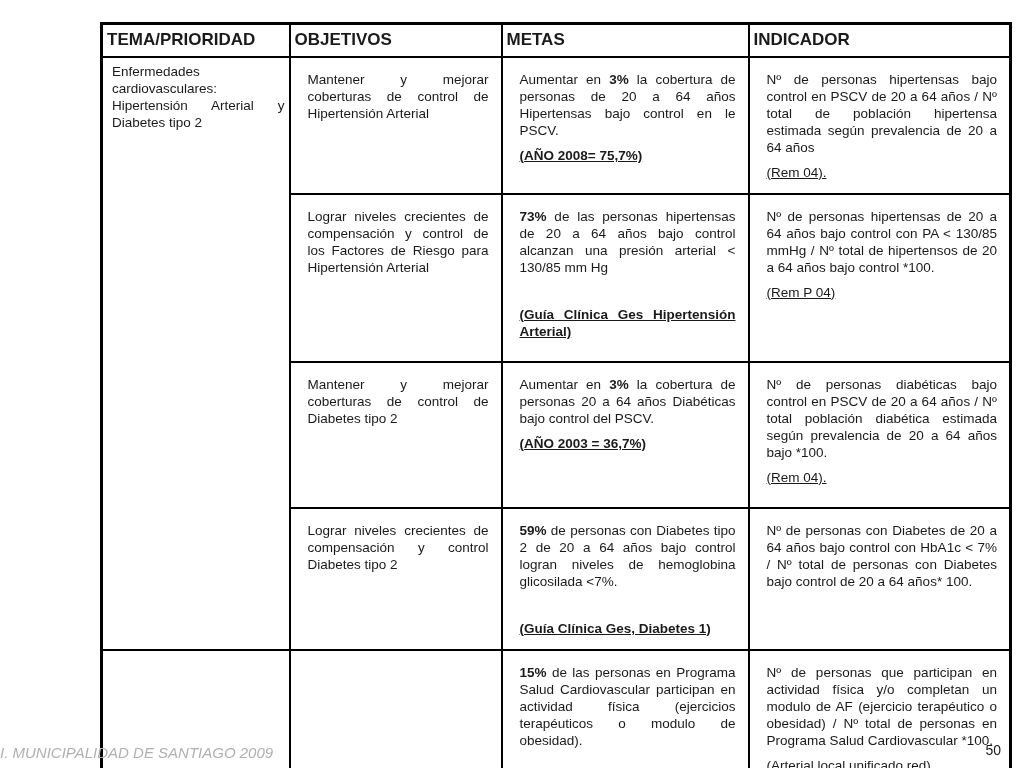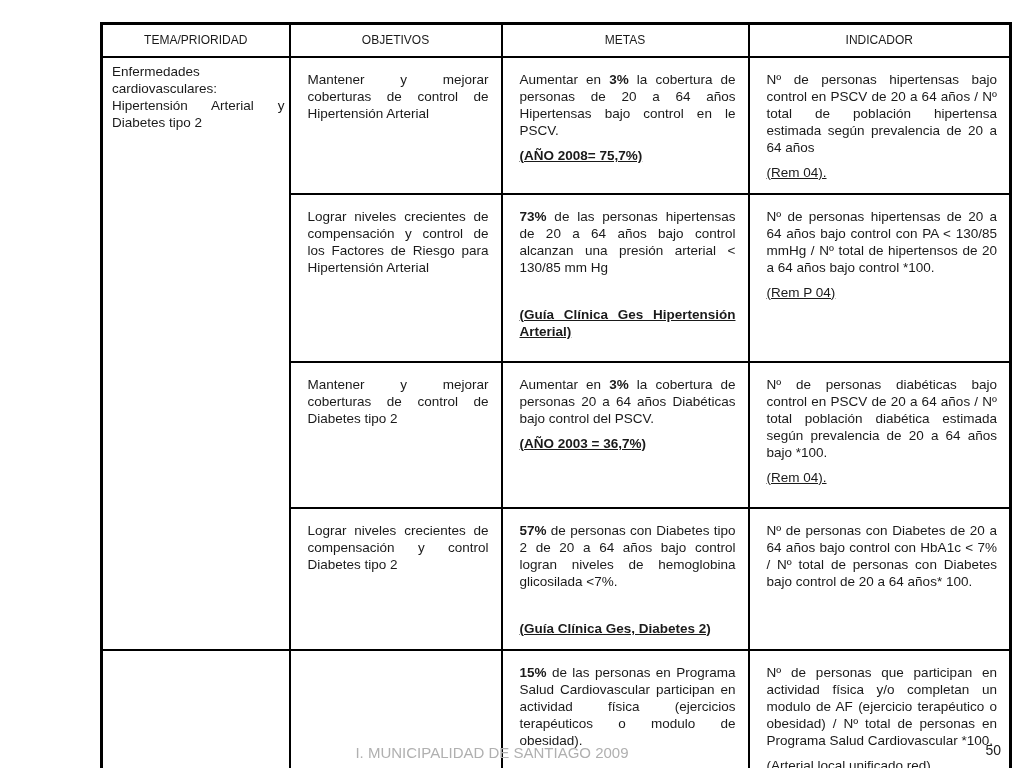--- a/index.html
+++ b/index.html
@@ -29,23 +29,23 @@
     table-layout: fixed;
     border: 3px solid #000;
   }
   table.plan th,
   table.plan td {
     border: 2px solid #000;
     vertical-align: top;
     overflow: hidden;
   }
   table.plan th {
-    font-size: 12px;
-    font-weight: normal;
-    text-align: center;
+    font-size: 17px;
+    font-weight: bold;
+    text-align: left;
     vertical-align: middle;
     padding: 2px 4px;
   }
   table.plan td {
     padding: 5px 4px 4px 9px;
     font-size: 13.5px;
     line-height: 1.26;
     text-align: justify;
   }
   td.big {
@@ -54,22 +54,22 @@
   }
   .para { margin: 8px; }
   .para + .para { margin-top: 4px; text-decoration: underline; }
   .para.blank { height: 14px; }
   .b { font-weight: bold; }
   .footer-text {
     position: absolute;
     left: 0;
     right: 40px;
     top: 744px;
-    text-align: center;
     font-size: 15px;
+    font-style: italic;
   }
   .page-number {
     position: absolute;
     right: 23px;
     top: 742px;
     font-size: 14px;
   }
 </style>
 </head>
 <body>
@@ -129,23 +129,23 @@
       <td>
             <div class="para"><span>Nº de personas diabéticas bajo control en PSCV de 20 a 64 años / Nº total población diabética estimada según prevalencia de 20 a 64 años bajo *100.</span></div>
             <div class="para"><span>(Rem 04).</span></div>
           </td>
     </tr>
     <tr style="height:108px">
       <td>
             <div class="para"><span>Lograr niveles crecientes de compensación y control Diabetes tipo 2</span></div>
           </td>
       <td>
-            <div class="para"><span class="b">57%</span><span> de personas con Diabetes tipo 2 de 20 a 64 años bajo control logran niveles de hemoglobina glicosilada &lt;7%.</span></div>
+            <div class="para"><span class="b">59%</span><span> de personas con Diabetes tipo 2 de 20 a 64 años bajo control logran niveles de hemoglobina glicosilada &lt;7%.</span></div>
             <div class="para blank"></div>
-            <div class="para"><span class="b">(Guía Clínica Ges, Diabetes 2)</span></div>
+            <div class="para"><span class="b">(Guía Clínica Ges, Diabetes 1)</span></div>
           </td>
       <td>
             <div class="para"><span>Nº de personas con Diabetes de 20 a 64 años bajo control con HbA1c &lt; 7% / Nº total de personas con Diabetes bajo control de 20 a 64 años* 100.</span></div>
           </td>
     </tr>
     <tr style="height:173px">
       <td></td>
       <td></td>
       <td class="big">
             <div class="para"><span class="b">15%</span><span> de las personas en Programa Salud Cardiovascular participan en actividad física (ejercicios terapéuticos o modulo de obesidad).</span></div>

